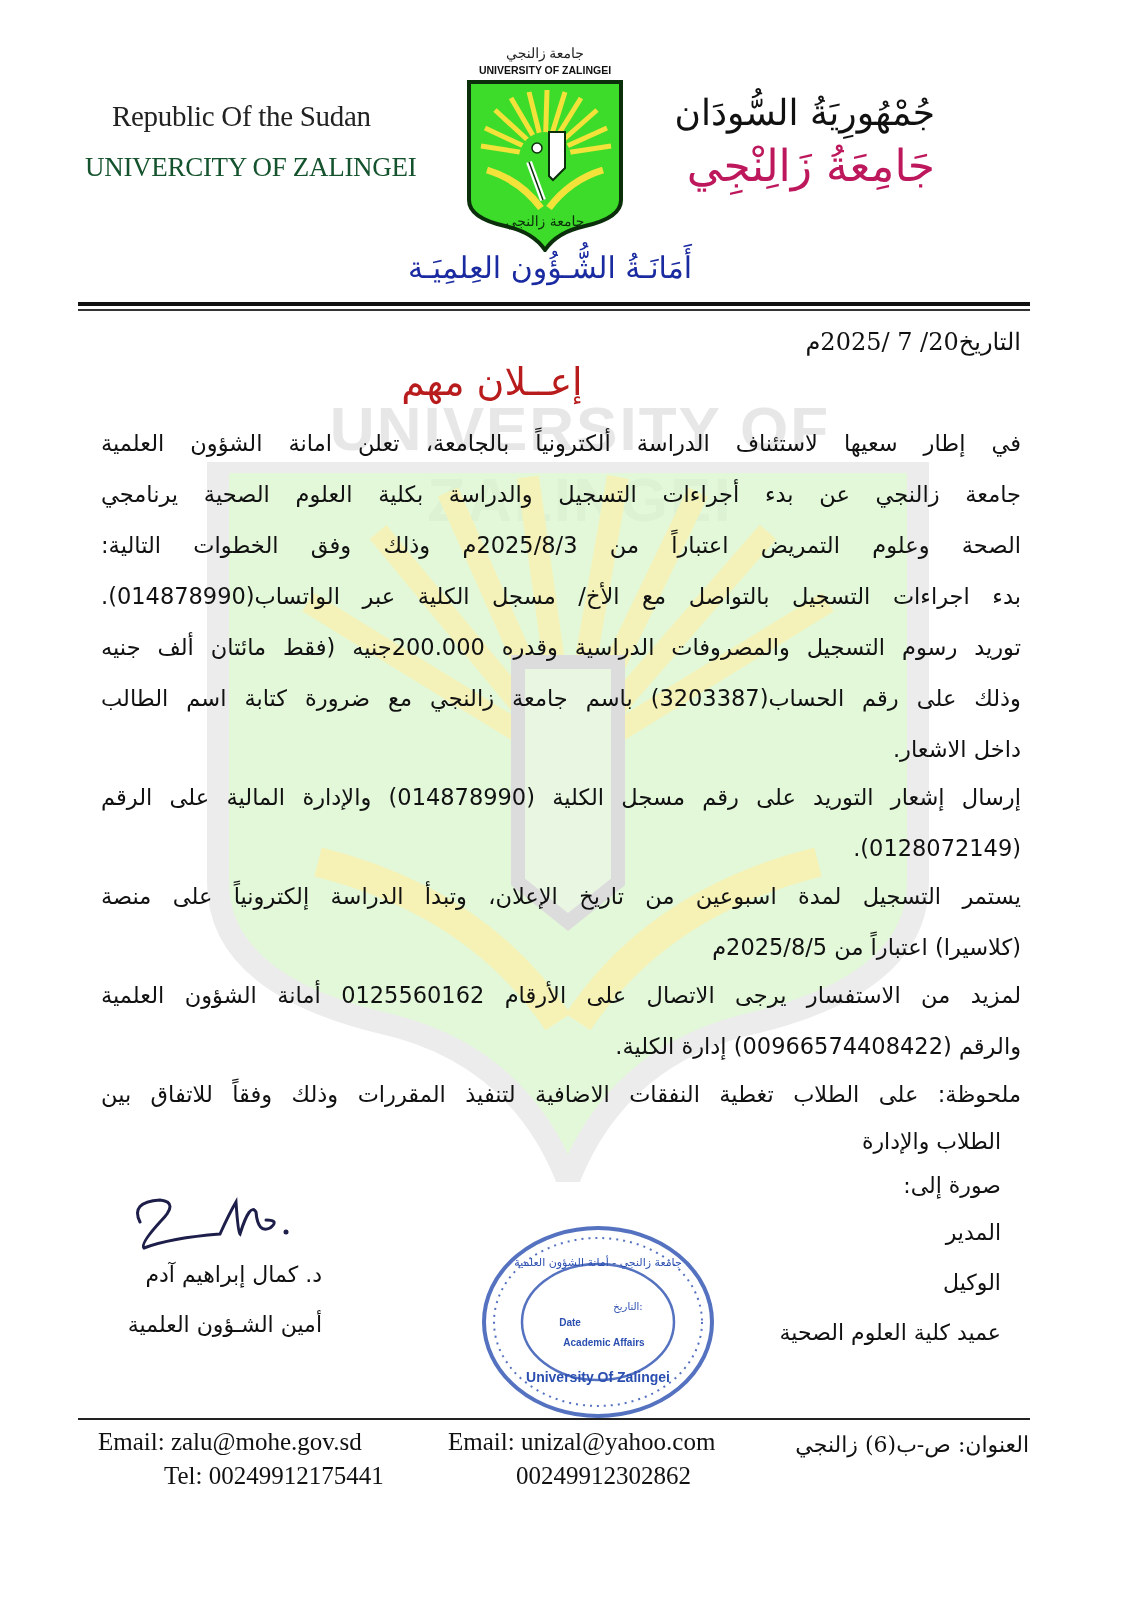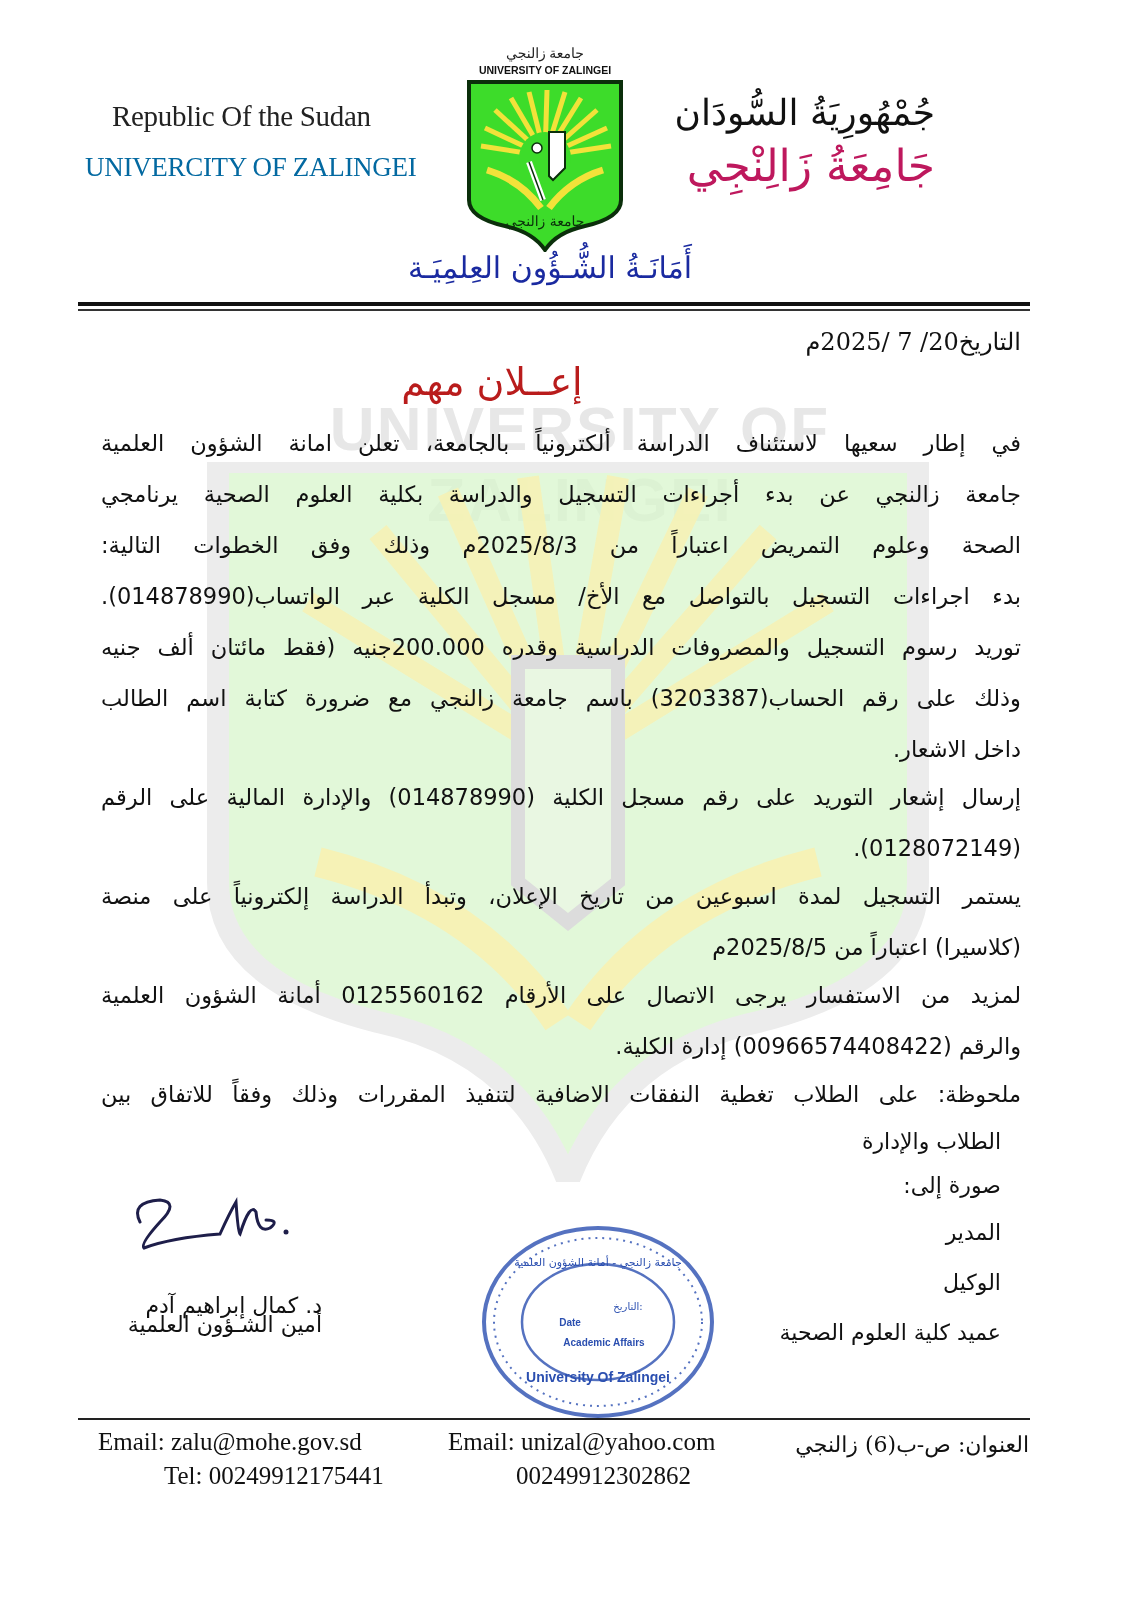--- a/index.html
+++ b/index.html
@@ -1,20 +1,20 @@
 <!DOCTYPE html>
 <html><head>
 <meta charset="utf-8">
 <style>
   html, body { margin:0; padding:0; background:#ffffff; }
   body { width:1131px; height:1600px; position:relative; overflow:hidden; font-family:"Liberation Serif", serif; color:#111; }
 
   
   .hdr-en-1 { position:absolute; left:112px; top:100px; font-family:"Liberation Serif", serif; font-size:29px; color:#222; letter-spacing:-0.3px; }
-  .hdr-en-2 { position:absolute; left:85px; top:152px; font-family:"Liberation Serif", serif; font-size:27px; color:#0369a1; letter-spacing:-0.3px; }
+  .hdr-en-2 { position:absolute; left:85px; top:152px; font-family:"Liberation Serif", serif; font-size:27px; color:#14532d; letter-spacing:-0.3px; }
   .hdr-ar-1 { position:absolute; right:196px; top:92px; font-family:"DejaVu Serif", serif; font-size:36px; color:#111; direction:rtl; }
   .hdr-ar-2 { position:absolute; right:196px; top:140px; font-family:"DejaVu Serif", serif; font-size:44px; color:#be185d; direction:rtl; }
   .hdr-ar-3 { position:absolute; left:408px; top:250px; font-family:"DejaVu Serif", serif; font-size:30px; color:#1a2aa0; direction:rtl; }
 
   .logo { position:absolute; left:460px; top:42px; width:170px; }
   .logo-glyph { text-align:center; font-size:14px; color:#222; height:24px; line-height:24px; }
   .logo-title { text-align:center; font-family:"Liberation Sans", sans-serif; font-weight:bold; font-size:10.5px; color:#111; margin-top:-2px; }
   .logo svg { display:block; margin:4px auto 0; }
 
   .hr-thick { position:absolute; left:78px; width:952px; top:302px; height:4px; background:#111; }
@@ -29,21 +29,21 @@
   .body-text { position:absolute; right:110px; top:418px; width:920px; direction:rtl; text-align:right; font-family:"DejaVu Sans", sans-serif; font-size:22.5px; color:#111; z-index:2; }
   .body-text .ln { height:51px; line-height:51px; white-space:nowrap; }
   .body-text .ln.j { text-align:justify; text-align-last:justify; }
   .body-text .ln.short { height:48px; }
 
   .cc { position:absolute; right:130px; top:1120px; direction:rtl; text-align:right; font-family:"DejaVu Sans", sans-serif; font-size:22px; color:#111; z-index:2; }
   .cc .ln { height:50px; line-height:50px; }
   .cc .ln.first { height:44px; line-height:44px; }
 
   .sig { position:absolute; left:100px; top:1182px; z-index:2; }
-  .sig-name { position:absolute; left:100px; top:1262px; width:222px; direction:rtl; text-align:right; font-family:"DejaVu Sans", sans-serif; font-size:22px; color:#111; z-index:2;margin-top:31px; }
+  .sig-name { position:absolute; left:100px; top:1262px; width:222px; direction:rtl; text-align:right; font-family:"DejaVu Sans", sans-serif; font-size:22px; color:#111; z-index:2; }
   .sig-title { position:absolute; left:100px; top:1312px; width:222px; direction:rtl; text-align:right; font-family:"DejaVu Sans", sans-serif; font-size:22px; color:#111; z-index:2; }
 
   .stamp { position:absolute; left:478px; top:1222px; z-index:2; }
 
   .hr-foot { position:absolute; left:78px; width:952px; top:1418px; height:2px; background:#222; }
   .foot { position:absolute; font-family:Liberation Serif, serif; font-size:25px; color:#111; white-space:nowrap; }
   .foot-ar { font-family:"DejaVu Serif", serif; direction:rtl; font-size:22px; }
 </style>
 </head>
 <body>

